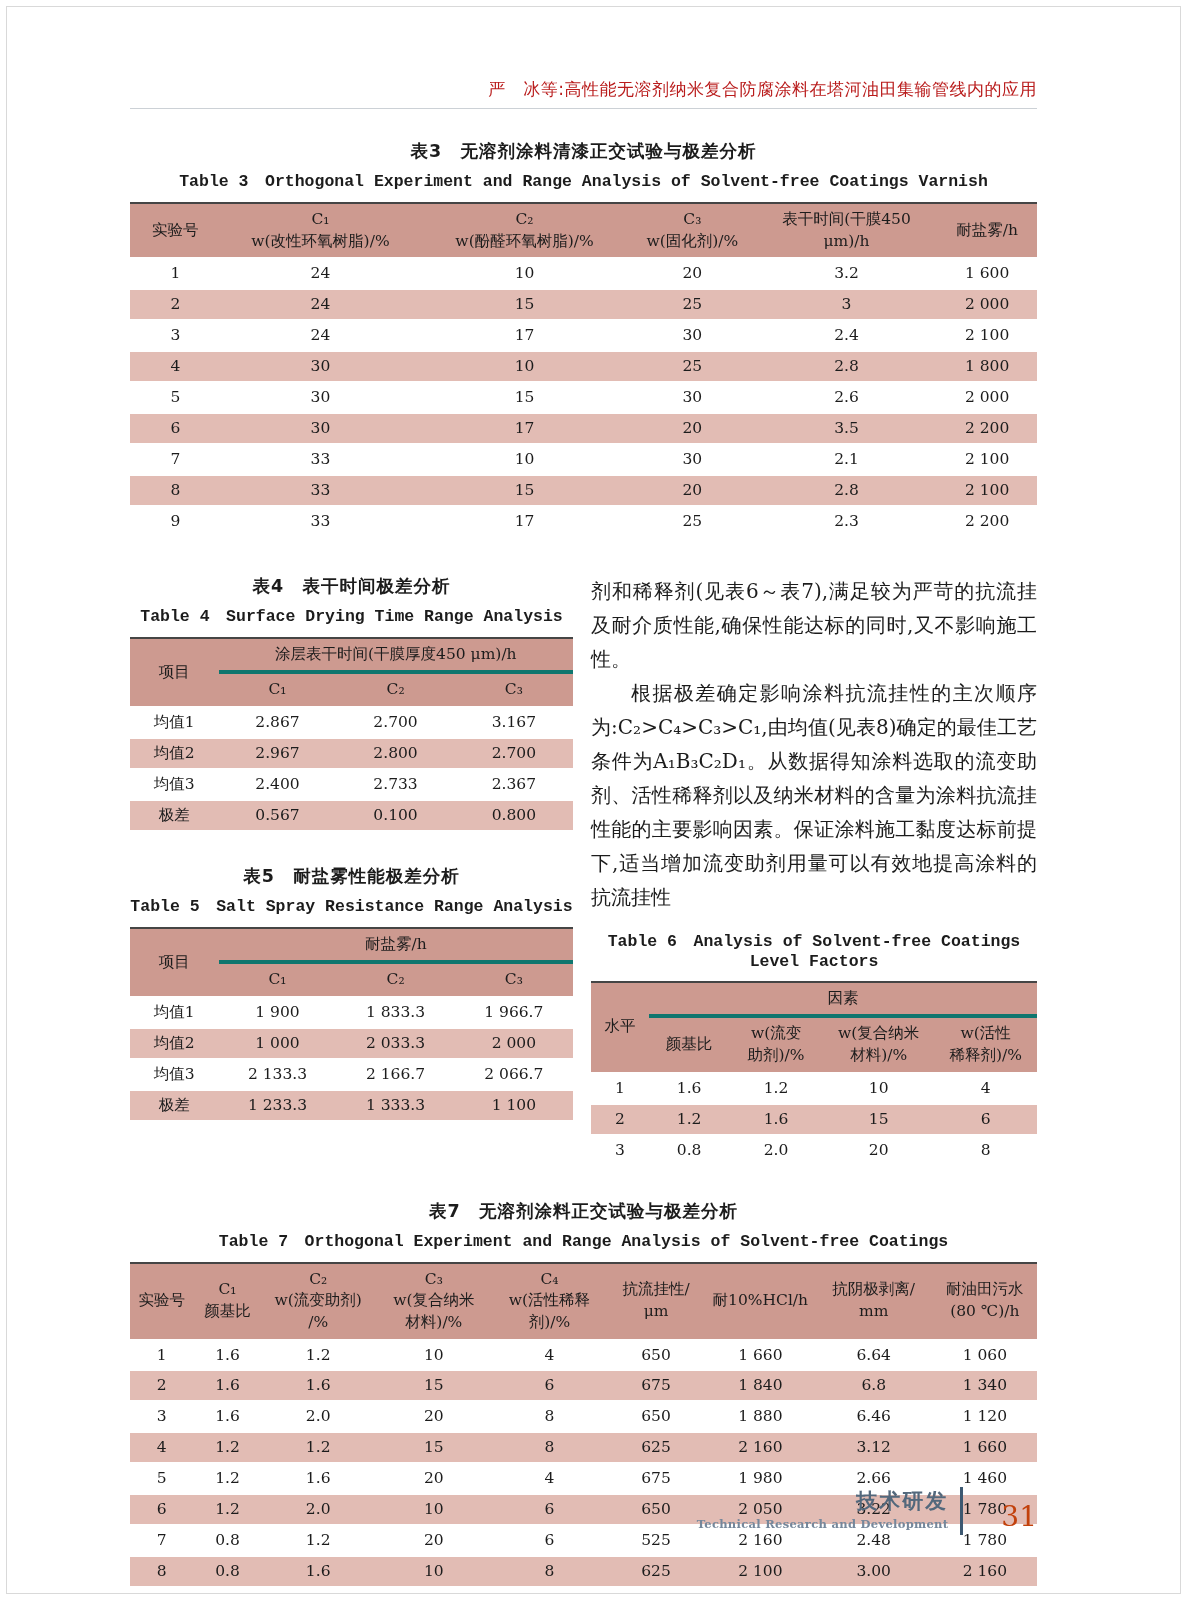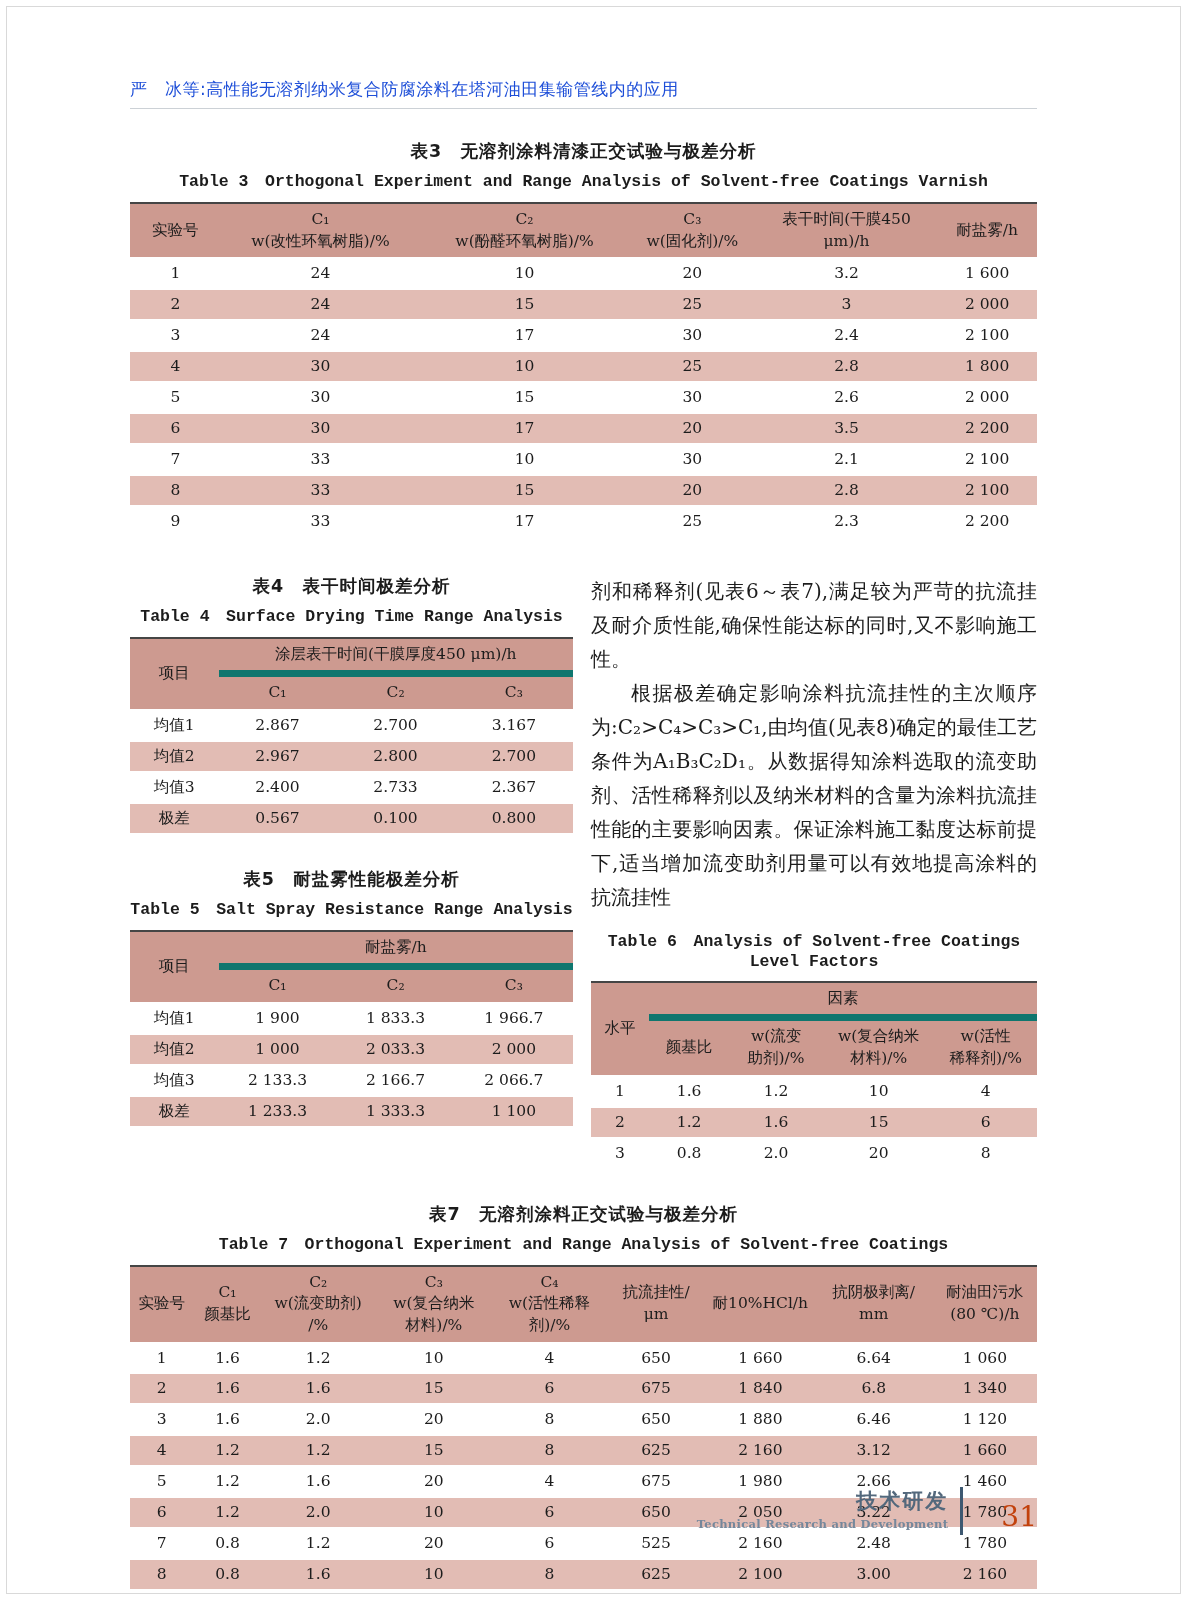--- a/index.html
+++ b/index.html
@@ -6,21 +6,21 @@
   body{
     width:1187px;height:1600px;position:relative;background:#ffffff;
     font-family:"DejaVu Serif","Liberation Serif",serif;color:#1c1c1c;
     overflow:hidden;
   }
   .page-frame{position:absolute;inset:6px;border:1px solid #d9d9d9;pointer-events:none;}
   .content{position:absolute;left:130px;top:0;width:907px;}
 
   
   .page-header-text{
-    margin-top:78px;color:#1d4ed8;font-size:17px;
+    margin-top:78px;text-align:right;color:#b91c1c;font-size:17px;
     font-family:"DejaVu Sans","Liberation Sans",sans-serif;letter-spacing:.5px;
   }
   .header-rule{border:none;border-top:1px solid #ccd1d6;margin:7px 0 0 0;}
 
   
   .tbl-title-zh{
     text-align:center;font-weight:bold;font-size:17.5px;
     font-family:"DejaVu Sans","Liberation Sans",sans-serif;letter-spacing:1px;
   }
   .tbl-title-en{
@@ -37,21 +37,21 @@
   th{
     background:#cd9a90;font-weight:normal;white-space:pre-line;
     font-size:15.5px;padding:5px 2px;text-align:center;vertical-align:middle;line-height:1.4;
   }
   td{
     text-align:center;font-size:15.5px;padding:4px 2px;line-height:1.35;
     white-space:pre-line;
   }
   tbody tr{border-top:2px solid #ffffff;border-bottom:2px solid #ffffff;}
   tbody tr.alt td{background:#e2bcb4;}
-  th.group-underline{border-bottom:7px solid #0f766e;}
+  th.group-underline{border-bottom:4px solid #0f766e;}
 
   
   .sec-table3{margin-top:30px;}
   .cols{display:flex;gap:18px;margin-top:36px;align-items:flex-start;justify-content:center;}
   .col-left{width:443px;flex:none;}
   .col-right{width:446px;flex:none;}
   .block-gap{margin-top:32px;}
 
   
   .body-text{font-size:20px;line-height:34px;text-align:justify;}

